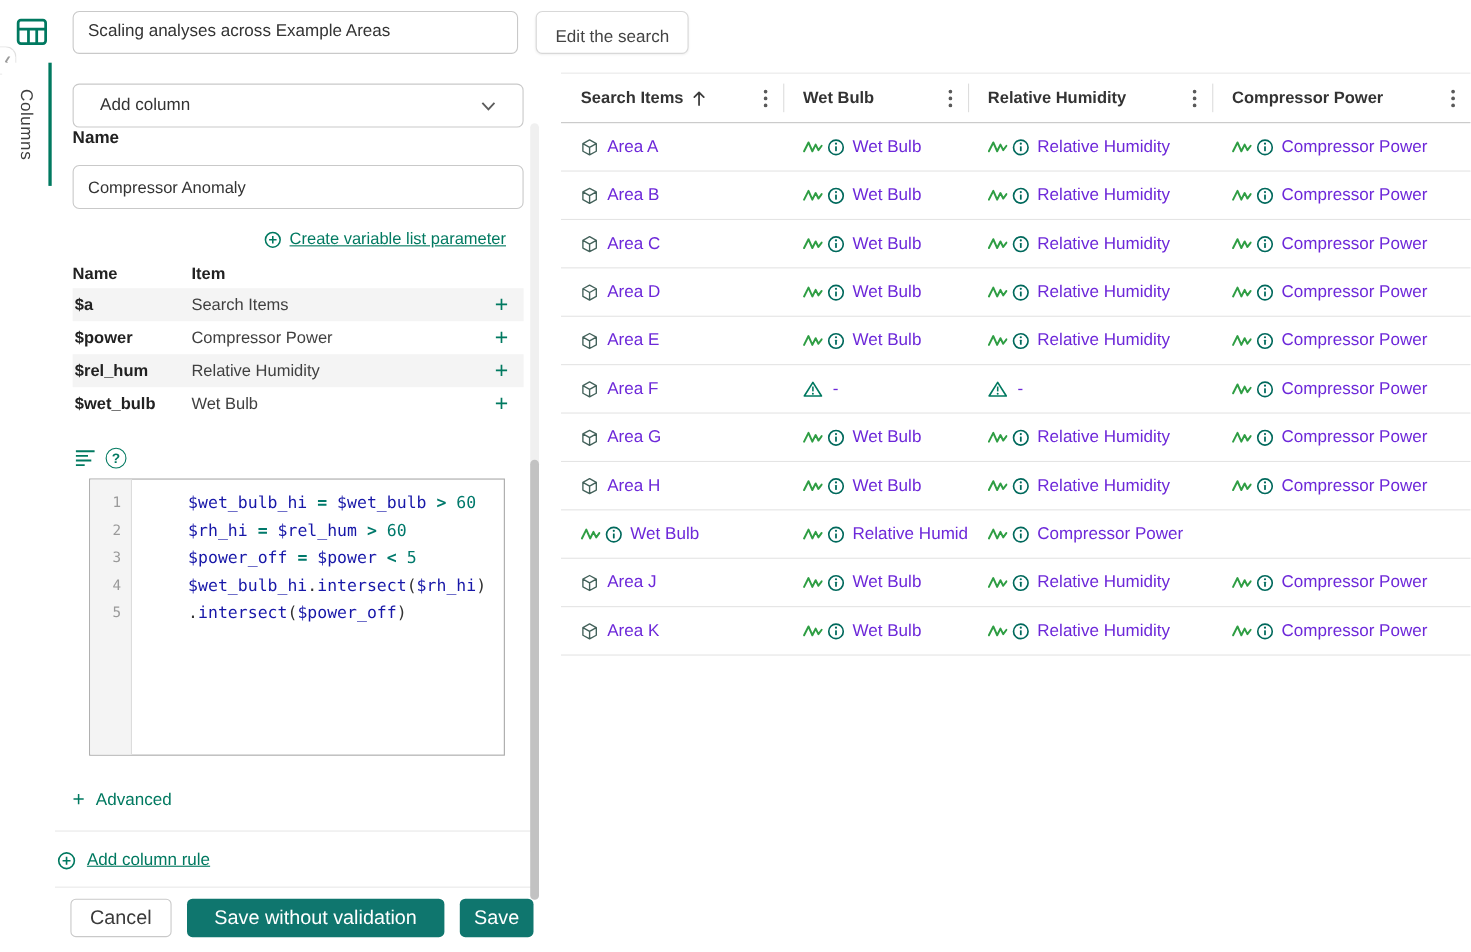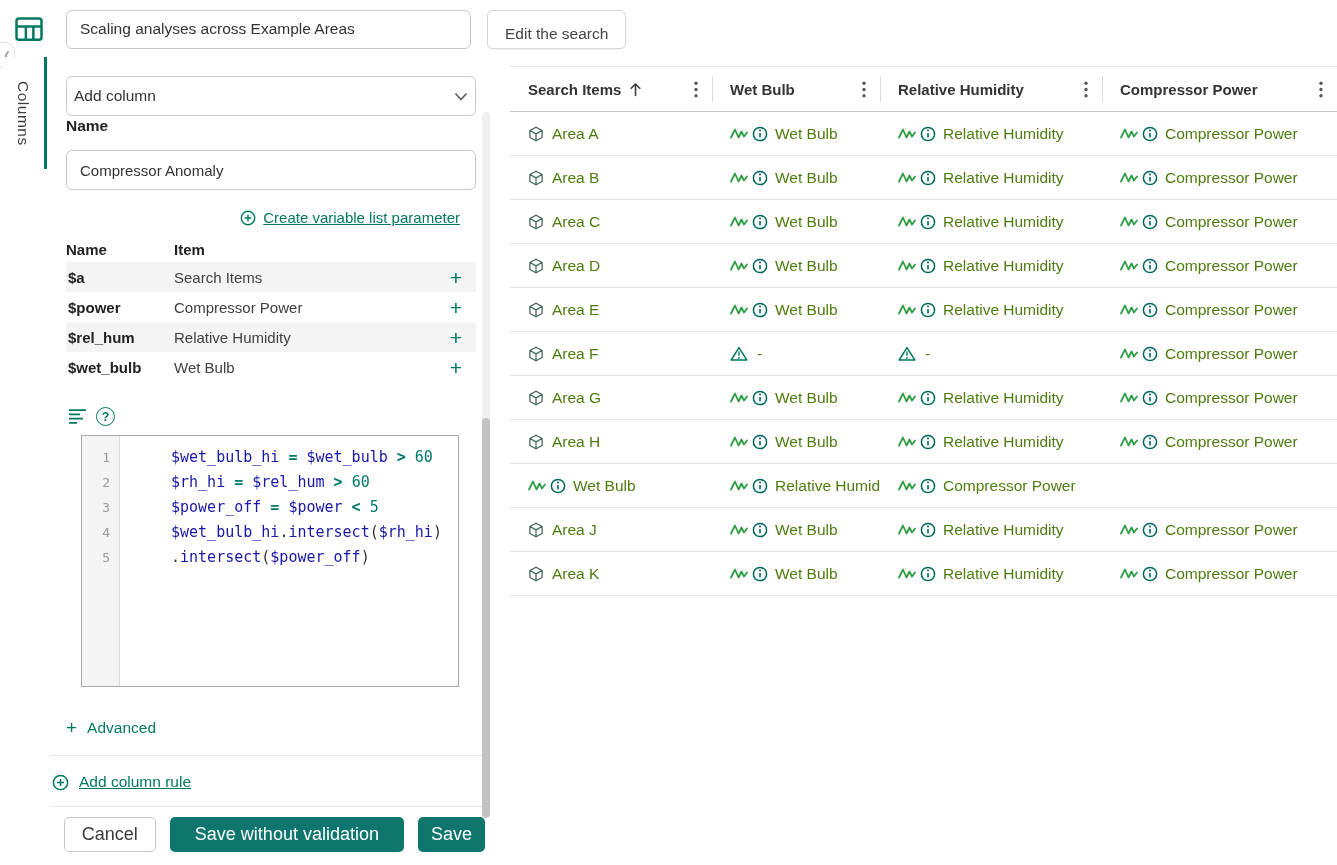--- a/index.html
+++ b/index.html
@@ -24,21 +24,21 @@
                   color:#9a9a9a; font-size:9px; cursor:pointer; }
   .columns-tab { position:absolute; left:2px; top:57px; width:45px; height:112px;
                  border-right:3px solid #007960; background:#fff; display:flex;
                  align-items:center; justify-content:center; cursor:pointer; }
   .columns-tab span { writing-mode:vertical-rl; font-size:15.5px; color:#3f3f3f; letter-spacing:.5px; }
 
   
   .panel { position:absolute; left:50px; top:66px; width:440px; height:799px; background:#fff; }
   .select { position:absolute; left:16px; top:10px; width:410px; height:40px;
             border:1px solid #c9c9c9; border-radius:6px; display:flex; align-items:center;
-            justify-content:space-between; padding:0 7px; font-size:15.5px; color:#333; cursor:pointer; }
+            justify-content:space-between; padding:0 24px; font-size:15.5px; color:#333; cursor:pointer; }
   .name-label { position:absolute; left:16px; top:51px; font-size:15.5px; font-weight:bold; color:#222; }
   .name-input { position:absolute; left:16px; top:84px; width:410px; height:40px;
                 border:1px solid #c9c9c9; border-radius:6px; padding:0 13px; font-size:15px;
                 color:#333; font-family:inherit; outline:none; }
   .create-param { position:absolute; right:30px; top:143px; display:flex; align-items:center;
                   gap:7px; color:#007960; font-size:15px; cursor:pointer; }
   .lnk { text-decoration:underline; }
 
   .params { position:absolute; left:16px; top:170px; width:410px; font-size:15px; }
   .phead { display:flex; height:26px; align-items:center; font-weight:bold; color:#222; }
@@ -98,21 +98,21 @@
   .th-label { font-weight:bold; font-size:15px; color:#333; white-space:nowrap; }
   .sort { margin-left:8px; display:flex; }
   .th-kebab { margin-left:auto; display:flex; padding-left:10px; cursor:pointer; }
   .th:nth-child(1), .td:nth-child(1) { width:202px; }
   .th:nth-child(2), .td:nth-child(2) { width:168px; }
   .th:nth-child(3), .td:nth-child(3) { width:222px; }
   .th:nth-child(4), .td:nth-child(4) { flex:1; }
 
   .tr { display:flex; height:44px; border-bottom:1px solid #e4e4e4; }
   .td { display:flex; align-items:center; padding-left:18px; overflow:hidden; }
-  .td-label { font-size:15.5px; color:#4d7c0f; white-space:nowrap; }
+  .td-label { font-size:15.5px; color:#6d28d9; white-space:nowrap; }
   .ic { display:block; }
   .cube-w { margin-right:8px; display:flex; }
   .sig-w { margin-right:4px; display:flex; }
   .info-w { margin-right:7px; display:flex; cursor:pointer; }
   .warn-w { margin-right:9px; display:flex; }
 </style>
 </head>
 <body>
 
 <header class="topbar">

